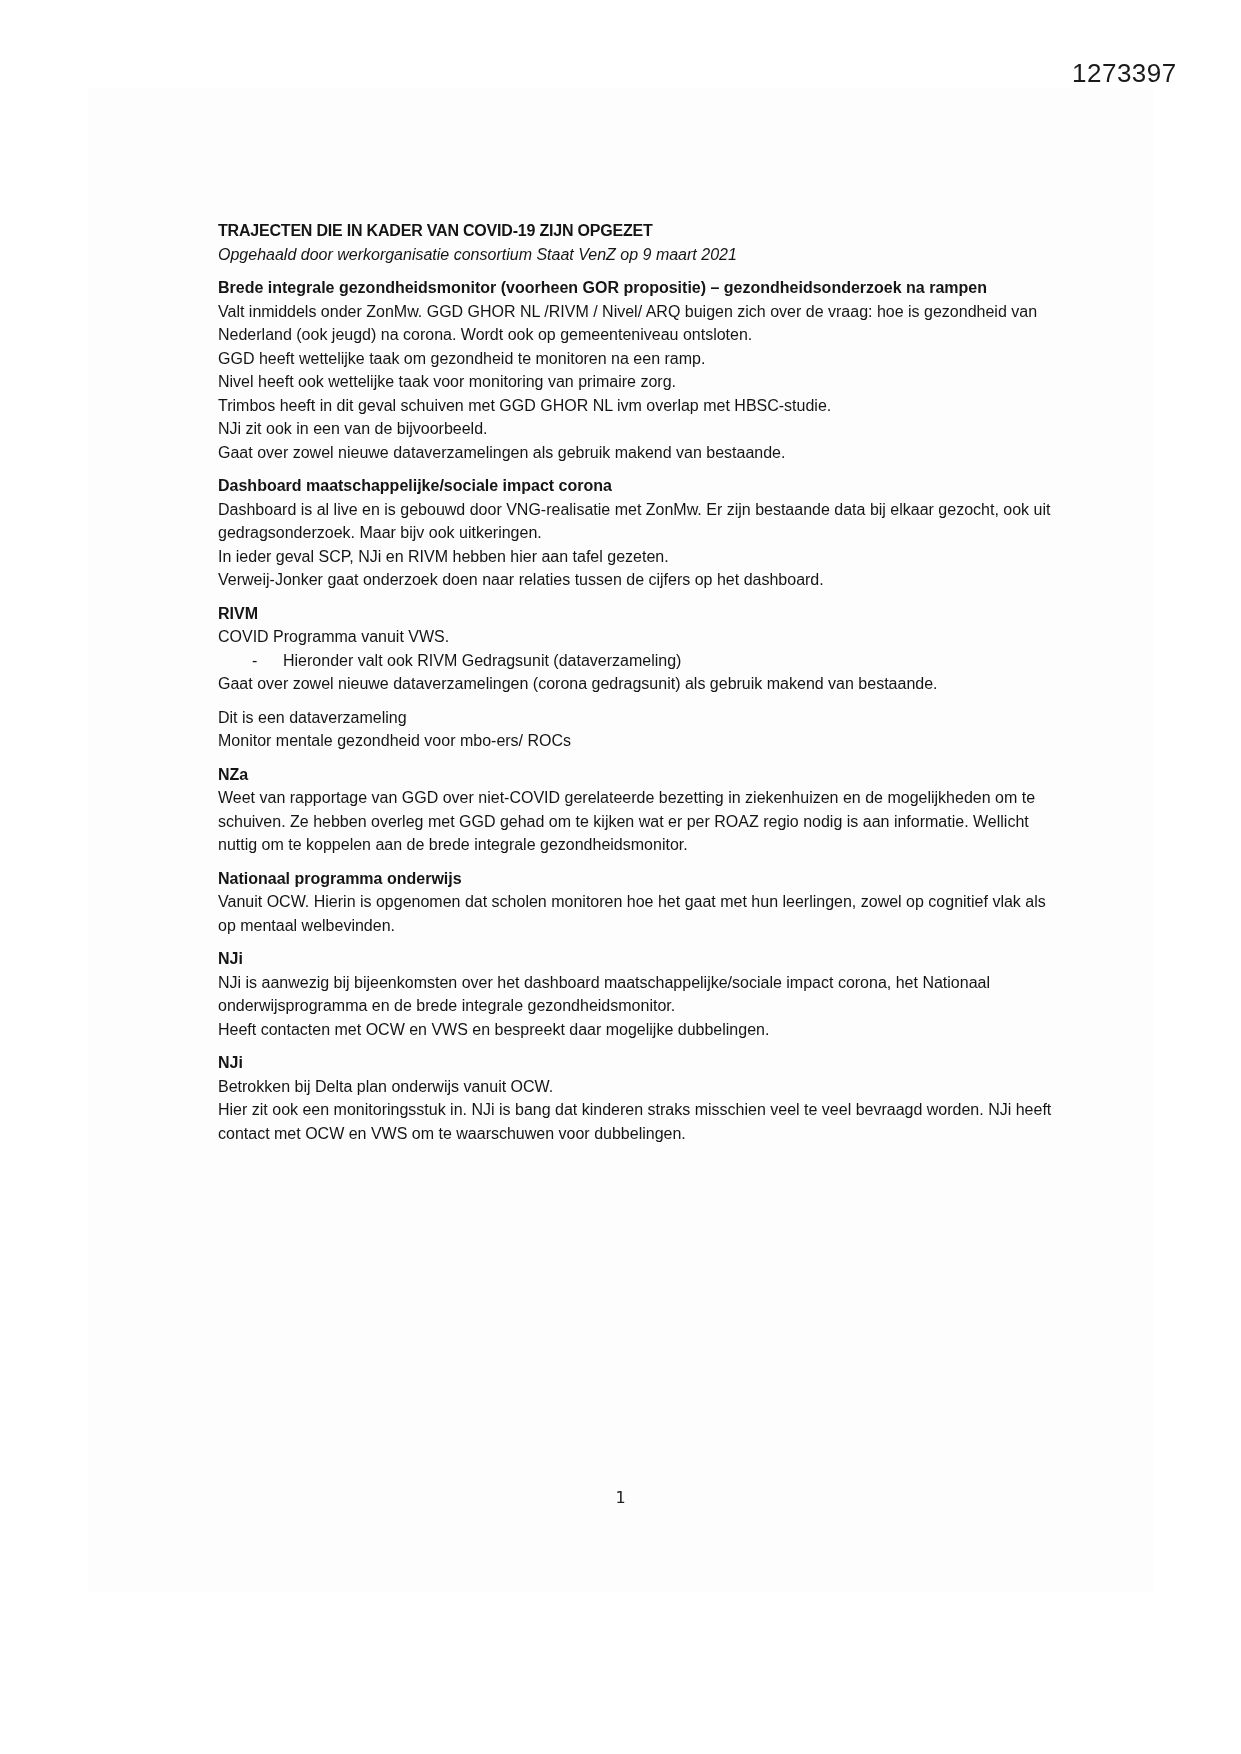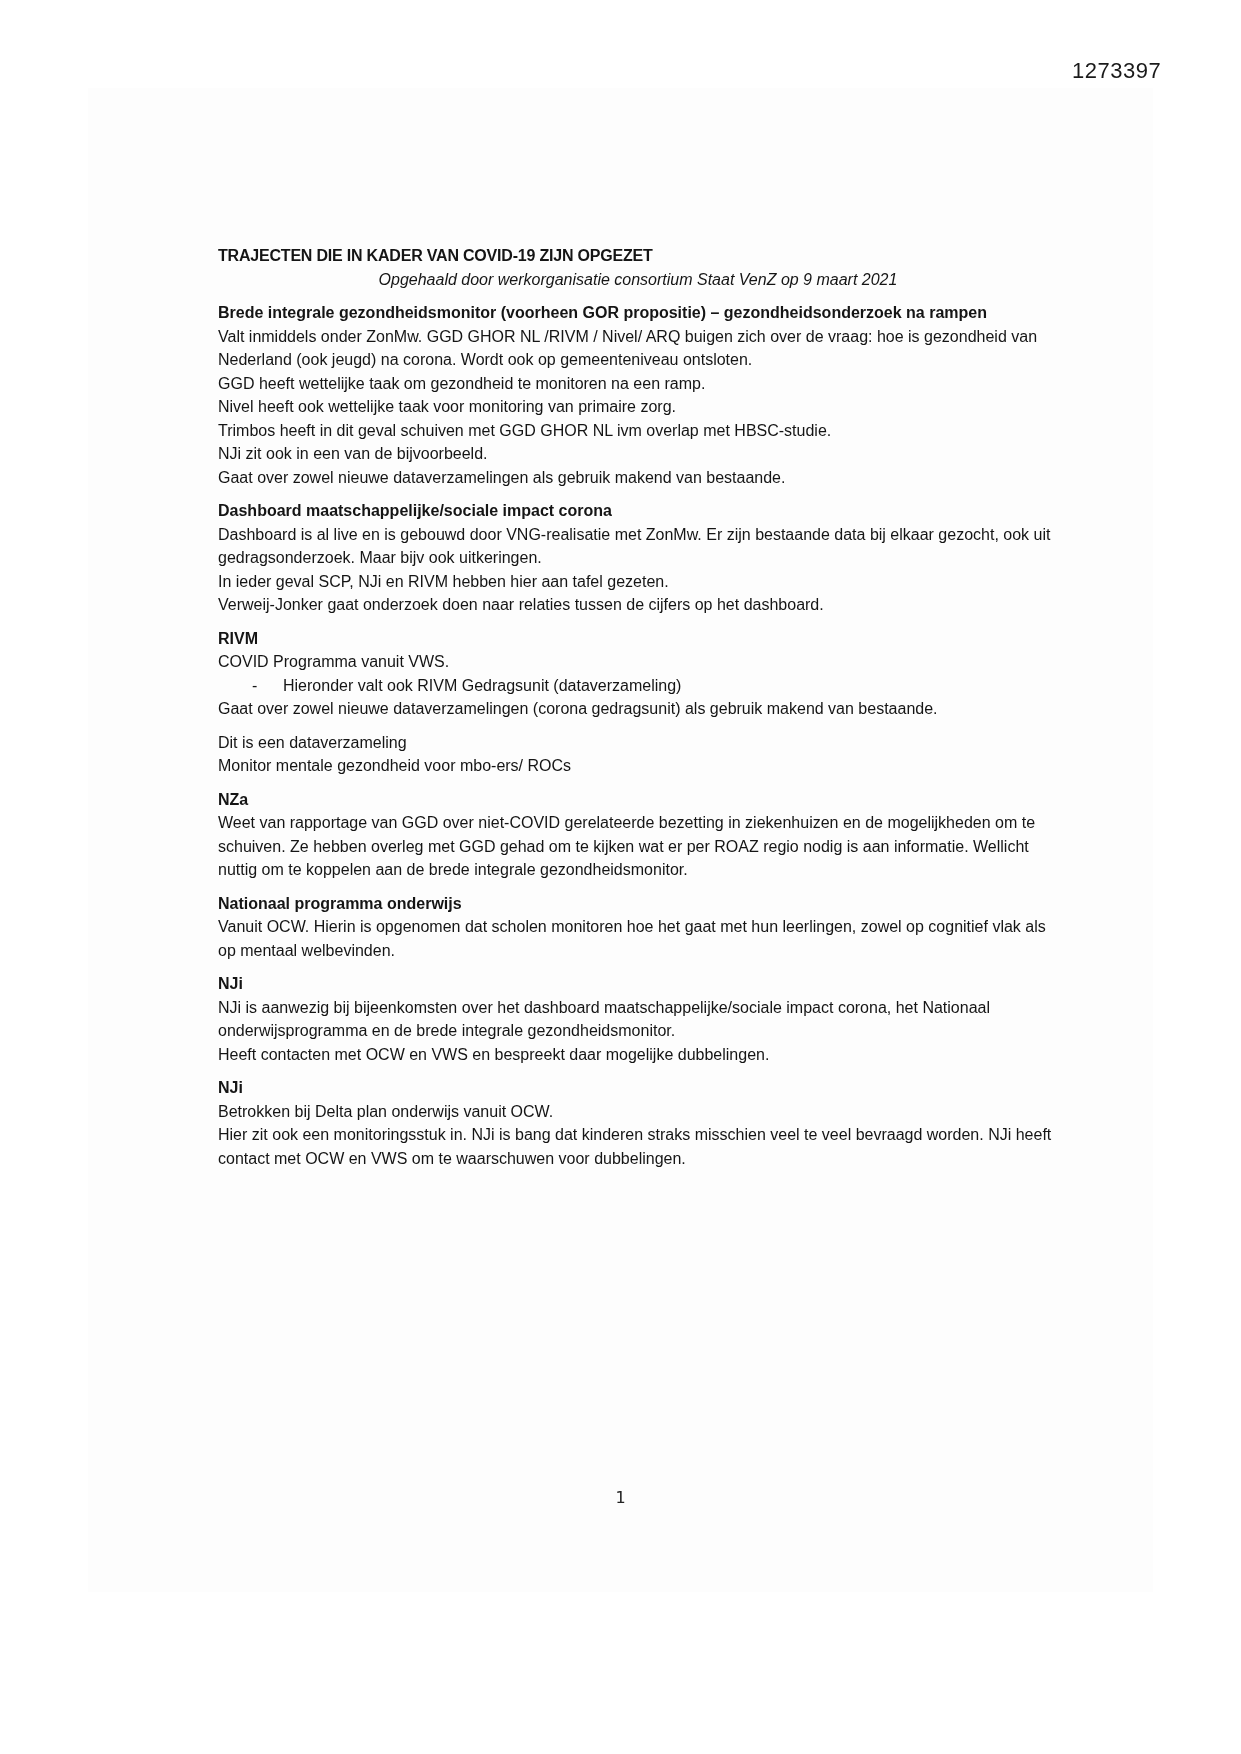--- a/index.html
+++ b/index.html
@@ -4,37 +4,37 @@
 <style>
   html, body { margin: 0; padding: 0; }
   body {
     width: 1241px; height: 1754px; position: relative;
     background: #ffffff; overflow: hidden;
     font-family: "Liberation Sans", "DejaVu Sans", sans-serif;
     color: #111;
   }
   .doc-id {
     position: absolute; top: 58px; left: 1072px;
-    font-size: 22px; color: #1a1a1a;
+    font-size: 26px; color: #1a1a1a;
     font-family: "Liberation Sans", sans-serif;
     letter-spacing: 0.5px;
   }
   .scan-page {
     position: absolute; left: 88px; top: 88px;
     width: 1065px; height: 1504px;
     background: #fdfdfd;
   }
   .content {
     position: absolute; left: 218px; top: 219px; width: 840px;
     font-size: 16px; line-height: 23.5px;
     font-family: "Liberation Sans", sans-serif;
     color: #151515;
   }
-  .title { font-weight: bold; letter-spacing: -0.2px; margin-top: 25px; }
-  .subtitle { font-style: italic; text-align: center; }
+  .title { font-weight: bold; letter-spacing: -0.2px; }
+  .subtitle { font-style: italic; }
   .section { margin-top: 10px; }
   .heading { font-weight: bold; }
   .line { display: block; }
   .bullet { display: flex; padding-left: 34px; }
   .bullet .dash { width: 31px; }
   .page-number {
     position: absolute; top: 1488px; left: 0; width: 1241px;
     text-align: center; font-size: 16px;
     font-family: "DejaVu Sans", sans-serif; color: #222;
   }

